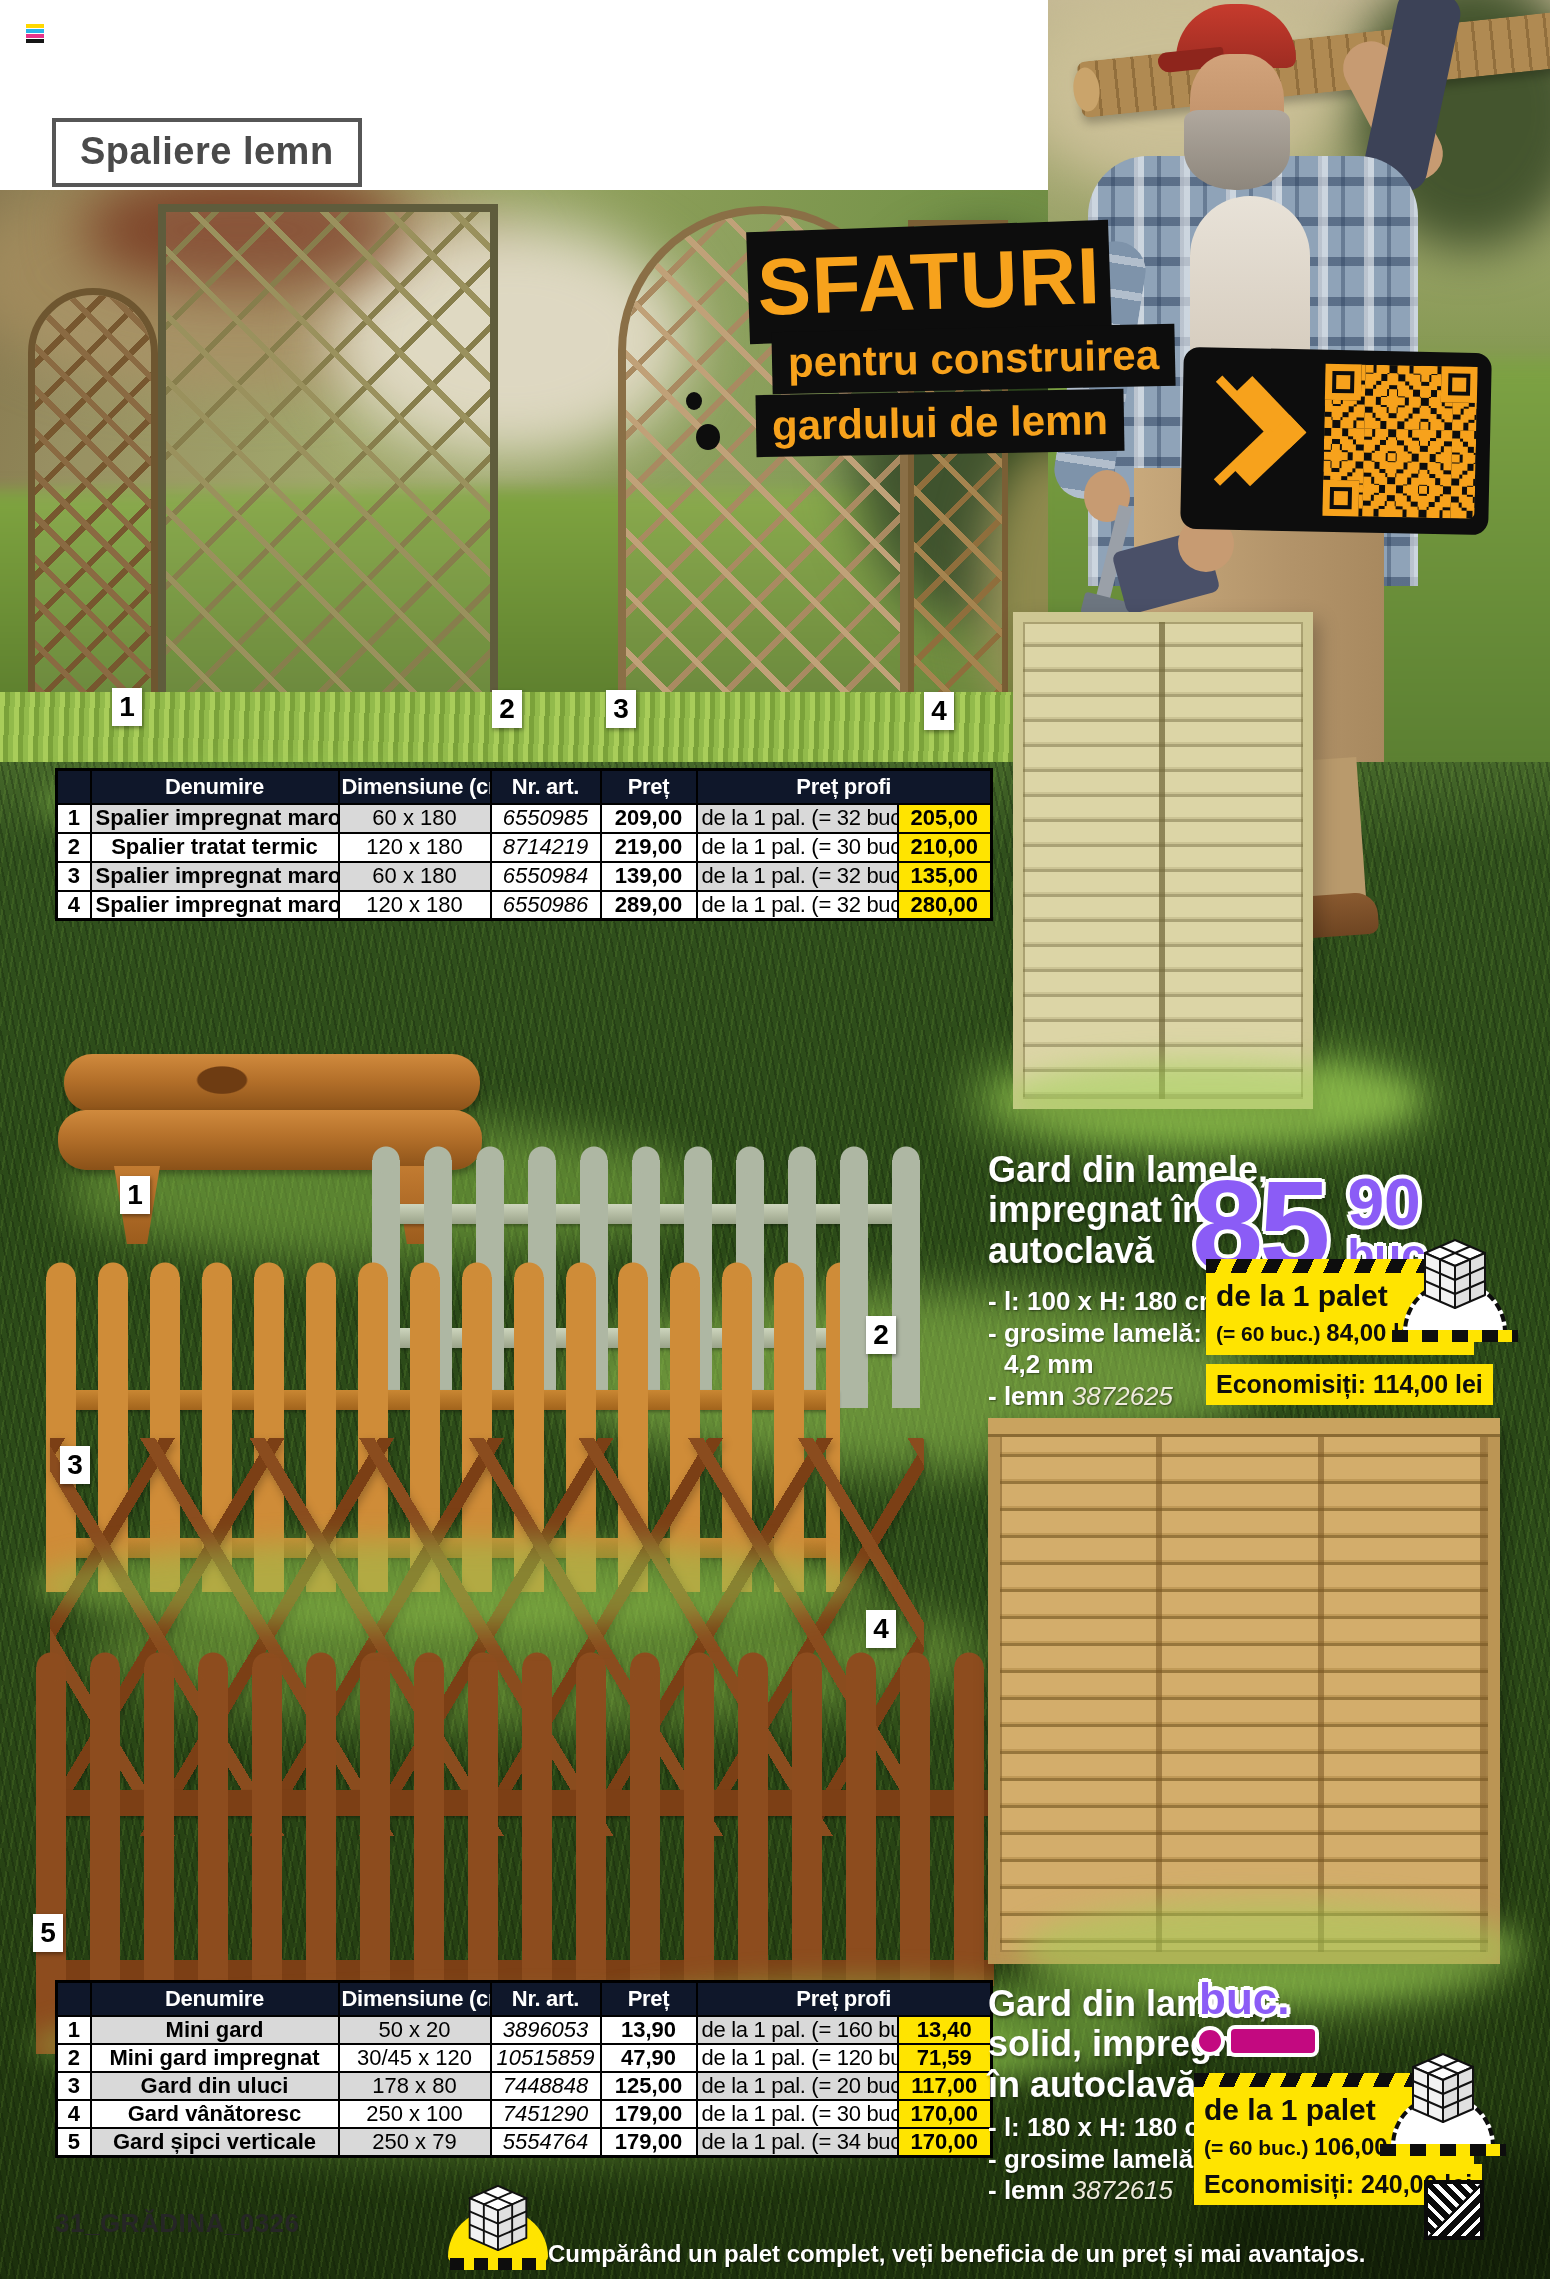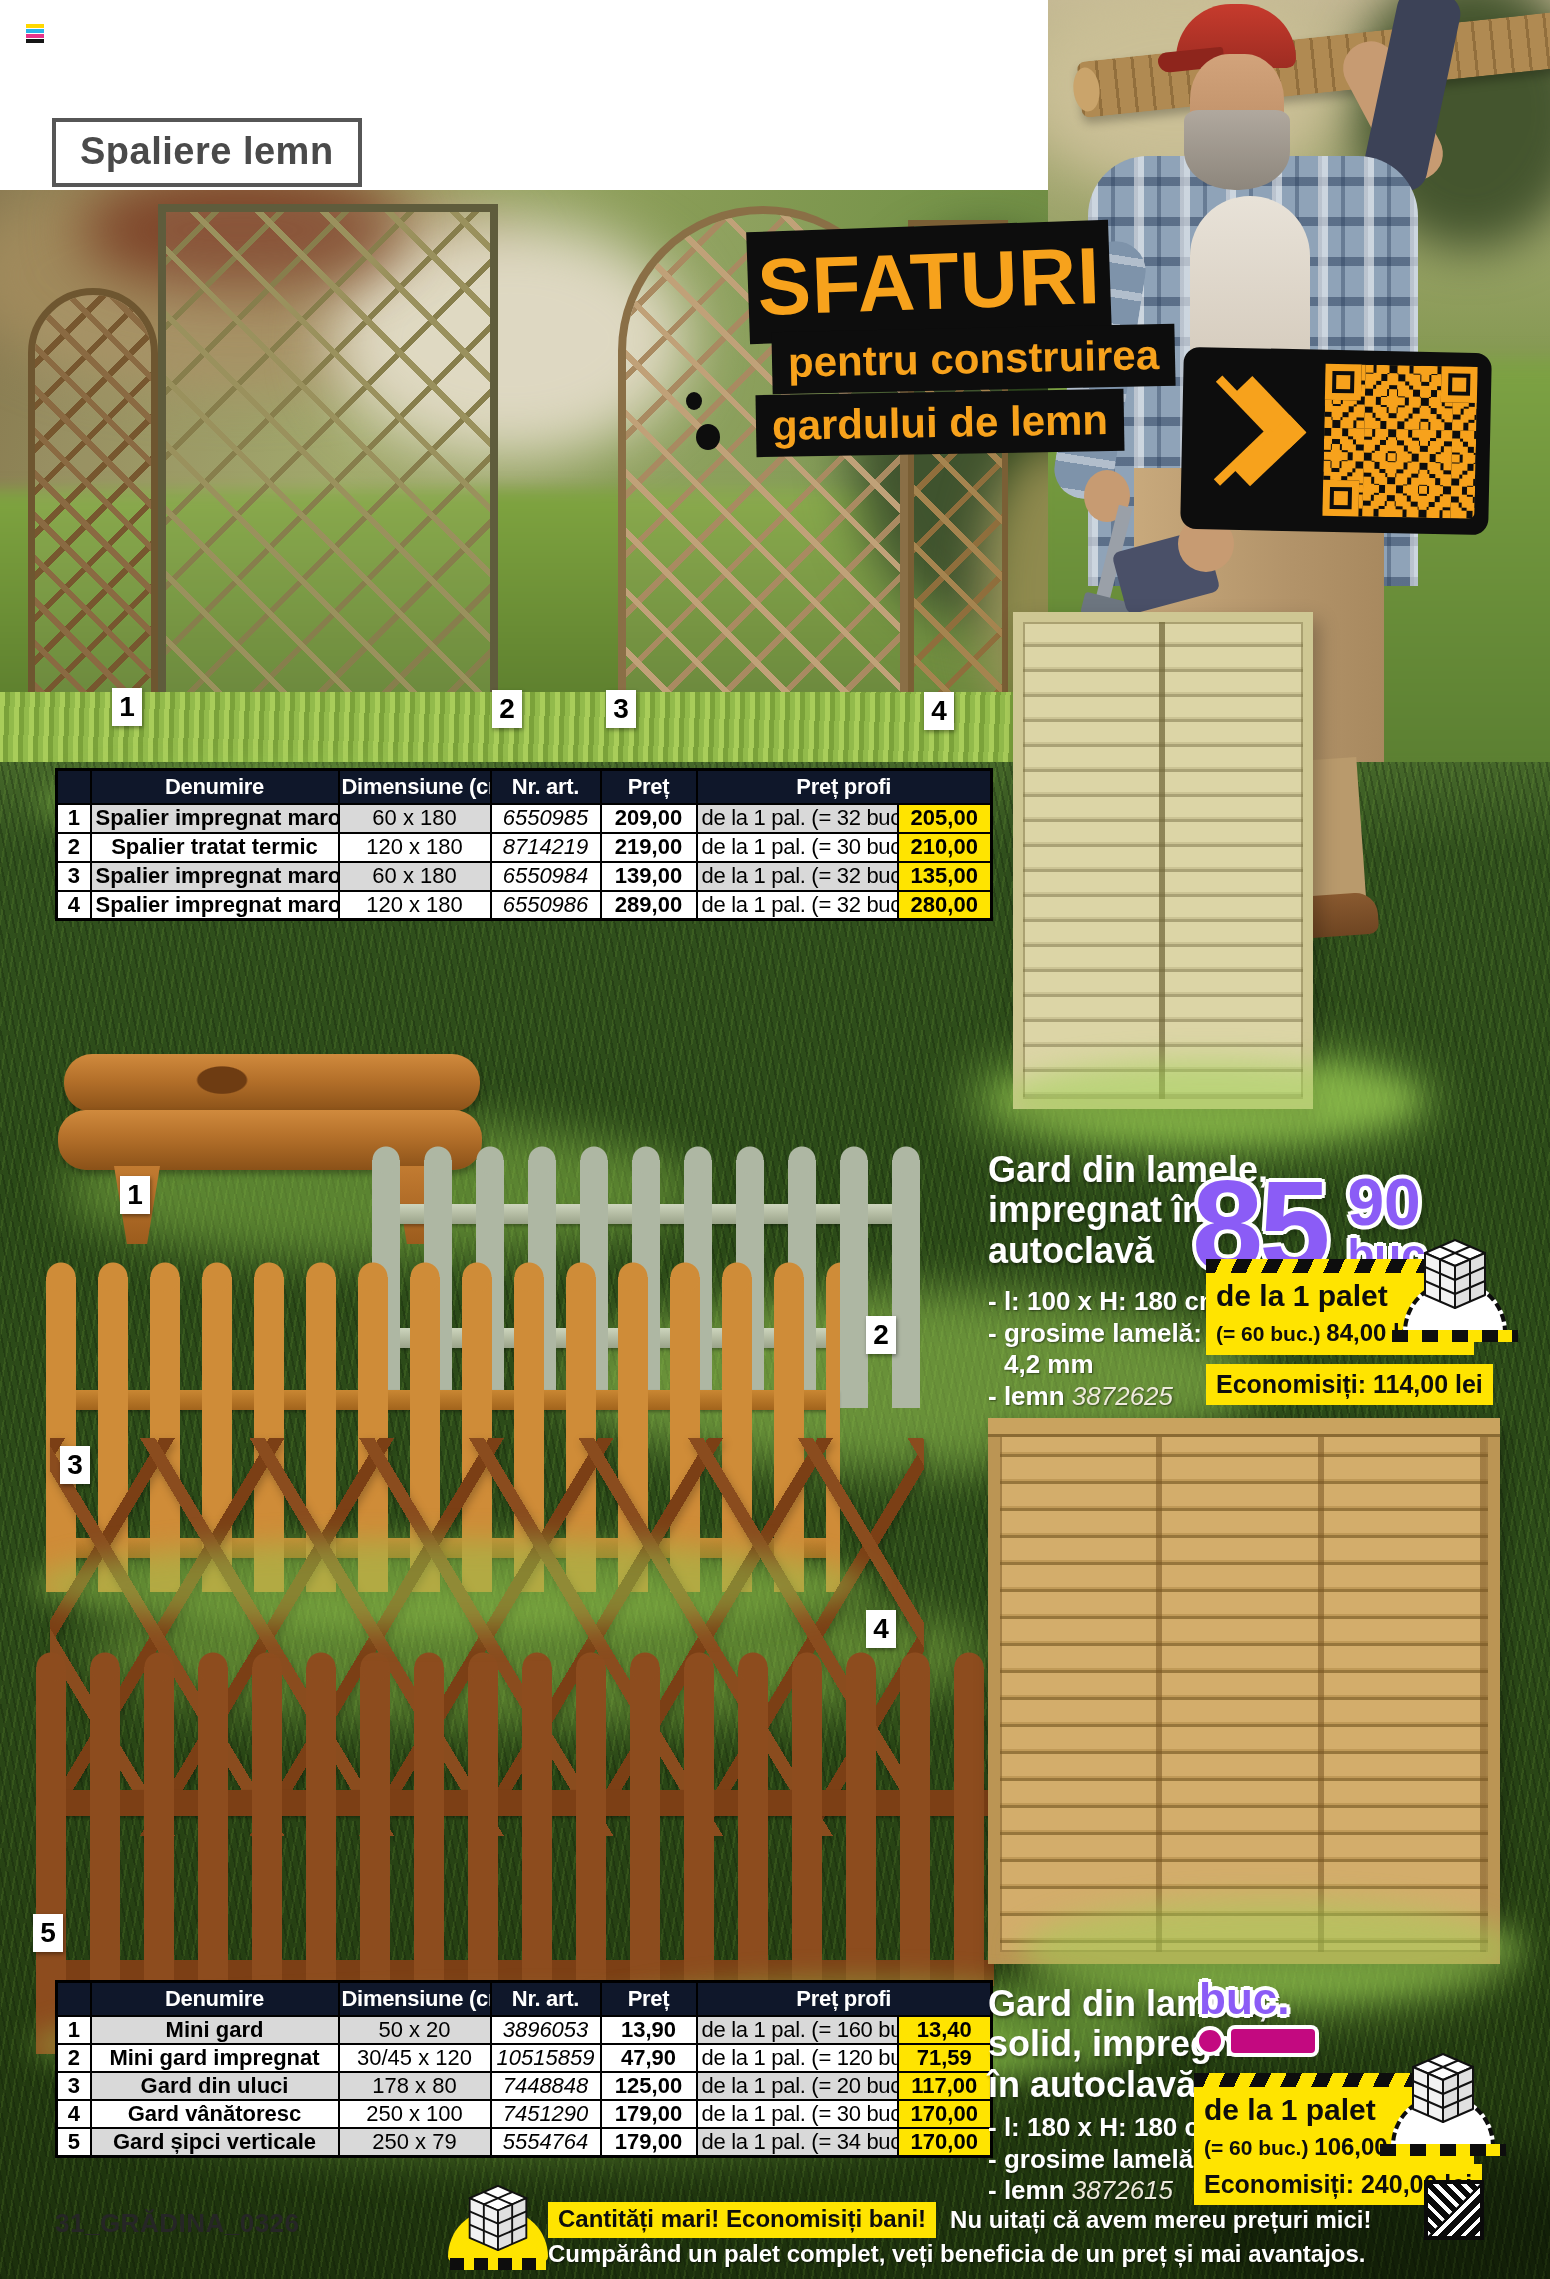--- a/index.html
+++ b/index.html
@@ -644,23 +644,19 @@
         <line x1="6" y1="31" x2="36" y2="44"></line>
           <line x1="66" y1="31" x2="36" y2="44"></line>
         <line x1="6" y1="45" x2="36" y2="58"></line>
           <line x1="66" y1="45" x2="36" y2="58"></line>
         <line x1="21" y1="23.5" x2="21" y2="65.5"></line>
           <line x1="51" y1="23.5" x2="51" y2="65.5"></line>
       </g>
     </svg>
     <div class="fstrip"></div>
   </div>
-  <div class="fline1">
-    <span class="fhl">Cantități mari! Economisiți bani!</span>
-    <span class="ft1">Nu uitați că avem mereu prețuri mici!</span>
-  </div>
   <div class="ft2">Cumpărând un palet complet, veți beneficia de un preț și mai avantajos.</div>
   <div class="logo">
     <div class="la"></div>
     <div class="lb"></div>
   </div>
 
 </div>
 
 </body></html>

